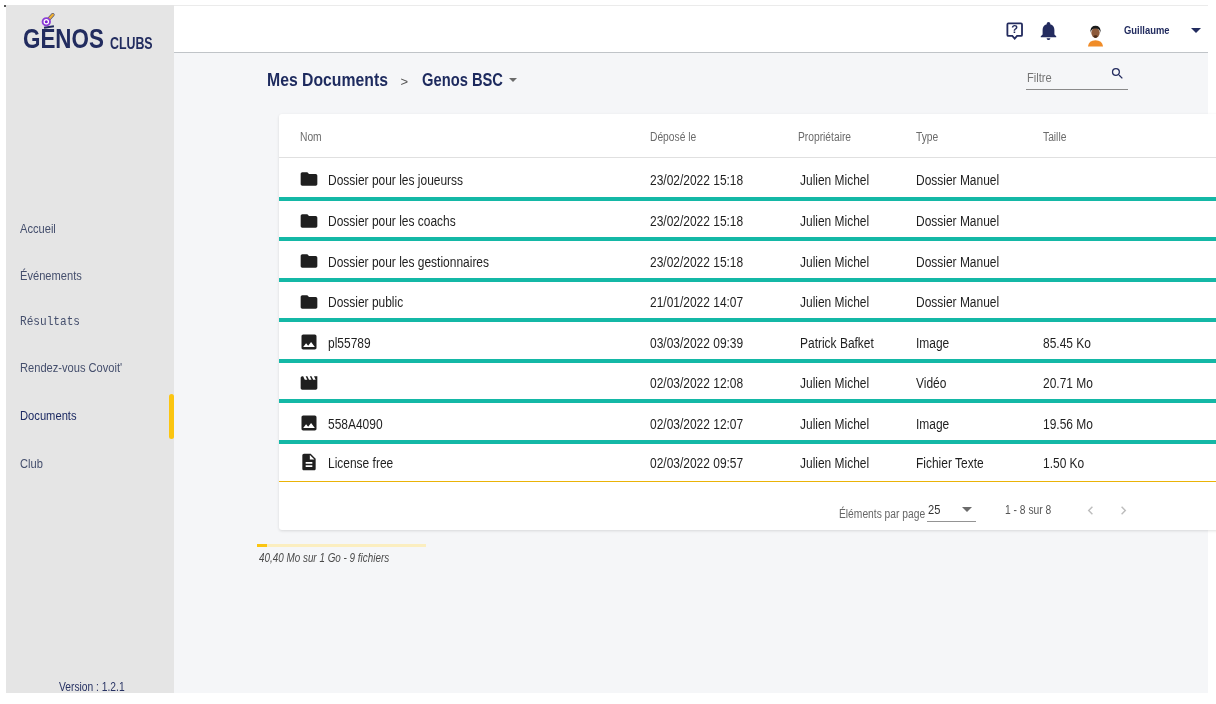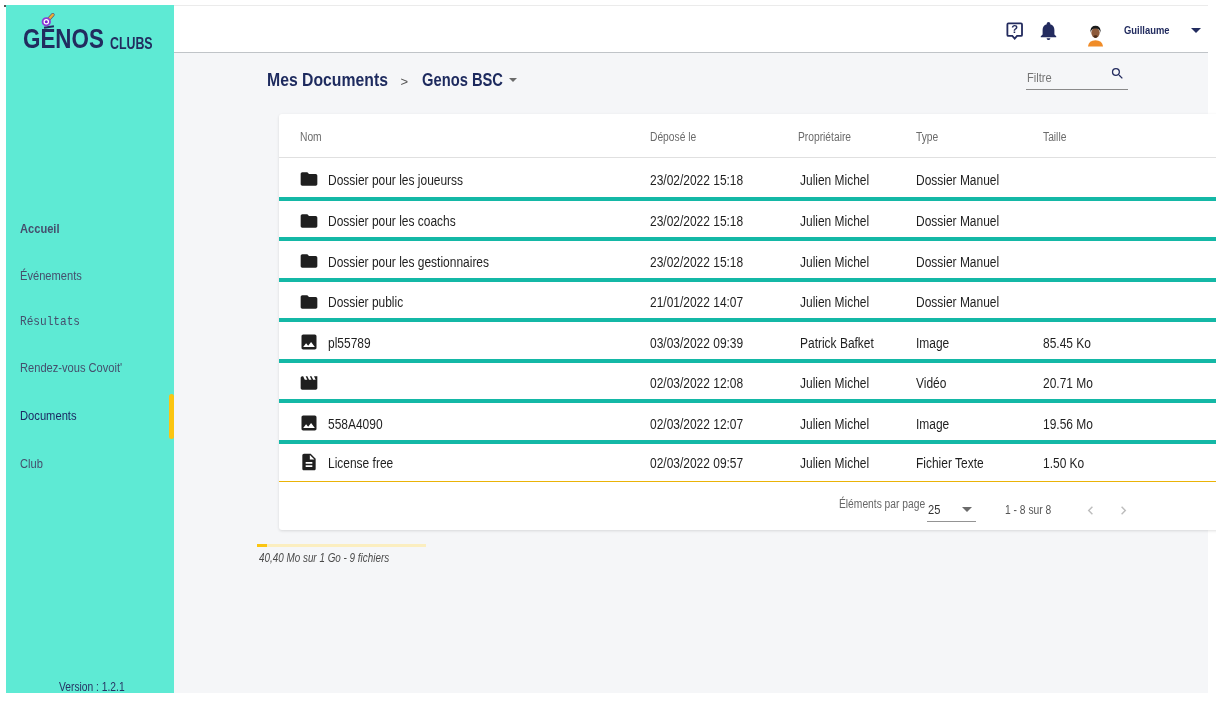--- a/index.html
+++ b/index.html
@@ -2,21 +2,21 @@
 <html><head>
 <meta charset="utf-8">
 <style>
 * { margin:0; padding:0; box-sizing:border-box; }
 html,body { width:1216px; height:704px; background:#fff; font-family:"Liberation Sans",sans-serif; overflow:hidden; }
 .sx { display:inline-block; transform:scaleX(0.855); transform-origin:0 50%; white-space:nowrap; }
 .sxb { display:inline-block; transform:scaleX(0.82); transform-origin:0 50%; white-space:nowrap; }
 .app { position:absolute; left:6px; top:5px; width:1202px; height:688px; background:#f5f6f8; }
 
 
-.sidebar { position:absolute; left:0; top:0; width:168px; height:688px; background:#5eead4; }
+.sidebar { position:absolute; left:0; top:0; width:168px; height:688px; background:#e5e5e5; }
 .genos { position:absolute; left:17.3px; top:17.7px; font-weight:bold; color:#222c5f; font-size:28px; transform:scaleX(0.80); transform-origin:0 0; }
 .clubs { position:absolute; left:104px; top:29.8px; font-weight:bold; color:#222c5f; font-size:16px; transform:scaleX(0.773); transform-origin:0 0; }
 .accent { position:absolute; left:37.9px; top:20.5px; width:9.6px; height:2.3px; background:#222c5f; transform:rotate(-8deg); }
 .whistle { position:absolute; left:33.5px; top:8px; }
 .nav-item { position:absolute; left:14px; font-size:13px; color:#454f6d; }
 .nav-doc { font-weight:normal; color:#1c2a63; }
 .active-bar { position:absolute; left:163px; top:389px; width:5px; height:45px; background:#fbc511; border-radius:3px; }
 .version { position:absolute; left:53px; top:674.5px; font-size:12px; color:#273263; }
 
 
@@ -43,21 +43,21 @@
 .trow .cell { position:absolute; top:12.5px; }
 .trow svg { position:absolute; left:20.3px; top:10.2px; }
 .r1 { height:42.5px; } .r8 { height:38.5px; border-bottom:1px solid #eab308; }
 .r1 .cell { top:14px; } .r1 svg { top:11.2px; }
 .r8 .cell { top:11px; } .r8 svg { top:8.2px; }
 .c1 { left:49px; } .c2 { left:371px; } .c3 { left:521px; } .c4 { left:637px; } .c5 { left:764px; }
 .h1 { left:20.8px; } .h2 { left:371px; } .h3 { left:518.5px; } .h4 { left:637.3px; } .h5 { left:764px; }
 
 
 .pager { position:relative; height:47px; font-size:12px; color:#666; }
-.pager .lbl { position:absolute; left:559.7px; top:15px; }
+.pager .lbl { position:absolute; left:559.7px; top:25px; }
 .pager .psize { position:absolute; left:649.2px; top:20px; font-size:13px; color:#333; }
 .pager .pline { position:absolute; left:648px; top:38.7px; width:48.5px; height:1px; background:#949494; }
 .pager .pcaret { position:absolute; left:683px; top:25px; width:0; height:0; border-left:5.75px solid transparent; border-right:5.75px solid transparent; border-top:5.5px solid #6b6b6b; }
 .pager .range { position:absolute; left:726.2px; top:20.5px; font-size:12px; color:#555; }
 .chev { position:absolute; top:19.5px; width:17px; height:17px; }
 
 
 .progress { position:absolute; left:251px; top:539px; width:169px; height:3px; background:#fbeec0; }
 .progress .fill { width:10px; height:3px; background:#fbc511; }
 .quota { position:absolute; left:253px; top:544.5px; font-size:13px; font-style:italic; color:#4a4a4a; }
@@ -77,21 +77,21 @@
   <div class="sidebar">
     <div class="genos">GENOS</div>
     <div class="clubs">CLUBS</div>
     <div class="accent"></div>
     <svg class="whistle" width="16" height="16" viewBox="0 0 16 16">
       <line x1="7.3" y1="7.8" x2="12.8" y2="1.8" stroke="#555577" stroke-width="3.6" stroke-linecap="round"></line>
       <line x1="7.3" y1="7.8" x2="12.8" y2="1.8" stroke="#ecaf32" stroke-width="2.4" stroke-linecap="round"></line>
       <circle cx="6.3" cy="8.8" r="3.7" fill="#fff" stroke="#8b3fd6" stroke-width="1.9"></circle>
       <circle cx="6.3" cy="8.8" r="1.5" fill="#7a1fd0"></circle>
     </svg>
-    <div class="nav-item" style="top:216.3px;font-weight:bold;"><span class="sx">Accueil</span></div>
+    <div class="nav-item" style="top:216.3px;"><span class="sx">Accueil</span></div>
     <div class="nav-item" style="top:263px;"><span class="sx">Événements</span></div>
     <div class="nav-item" style="top:308.5px;font-family:Liberation Mono, monospace;"><span class="sx">Résultats</span></div>
     <div class="nav-item" style="top:354.5px;"><span class="sx">Rendez-vous Covoit'</span></div>
     <div class="nav-item nav-doc" style="top:403px;left:13.5px;"><span class="sxb" style="transform:scaleX(0.86);">Documents</span></div>
     <div class="nav-item" style="top:450.5px;"><span class="sx">Club</span></div>
     <div class="active-bar"></div>
     <div class="version"><span class="sx">Version : 1.2.1</span></div>
   </div>
 
   <div class="topbar">

